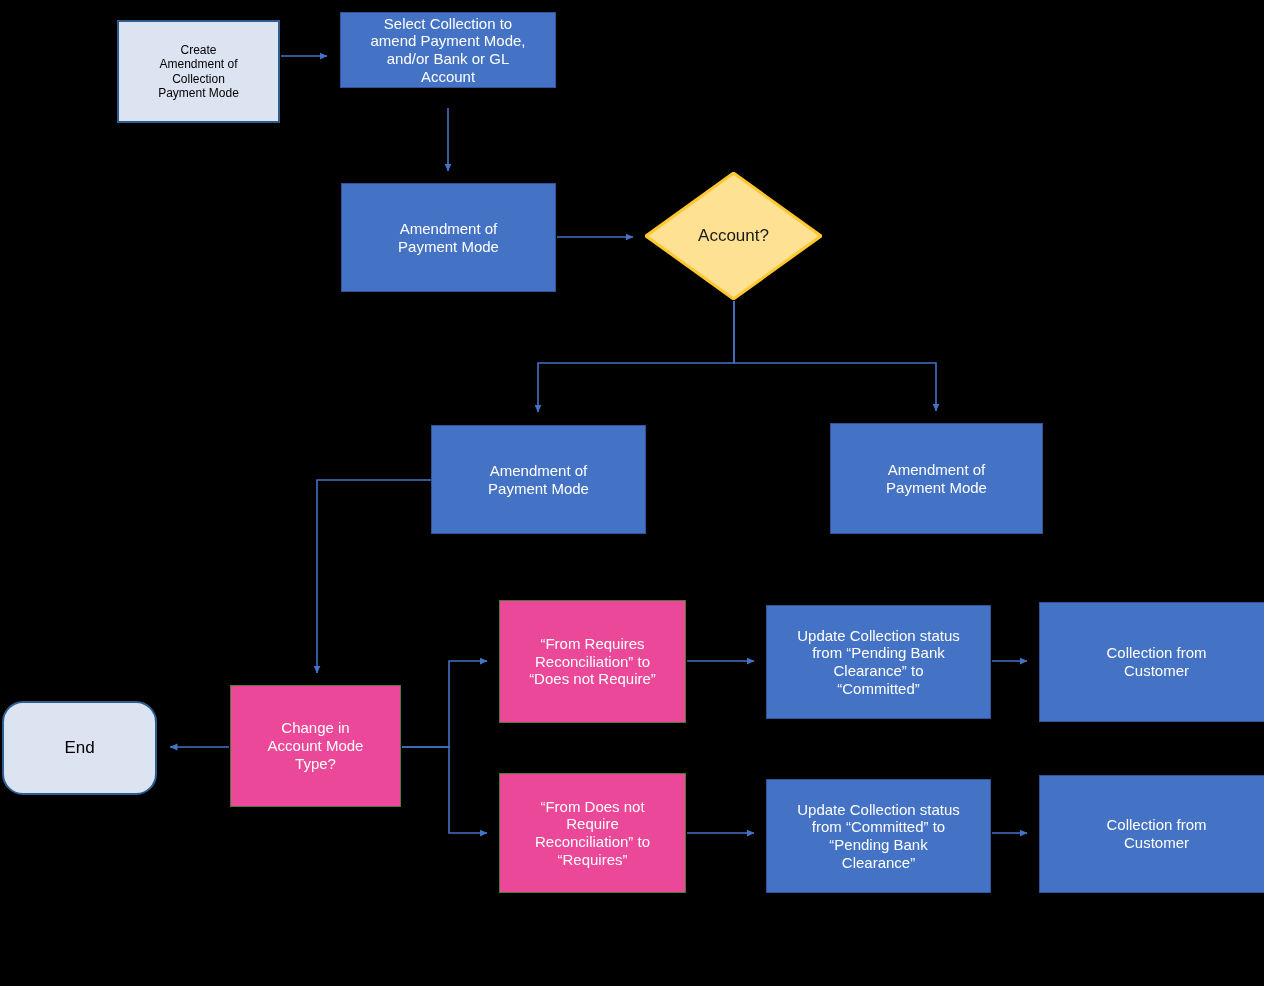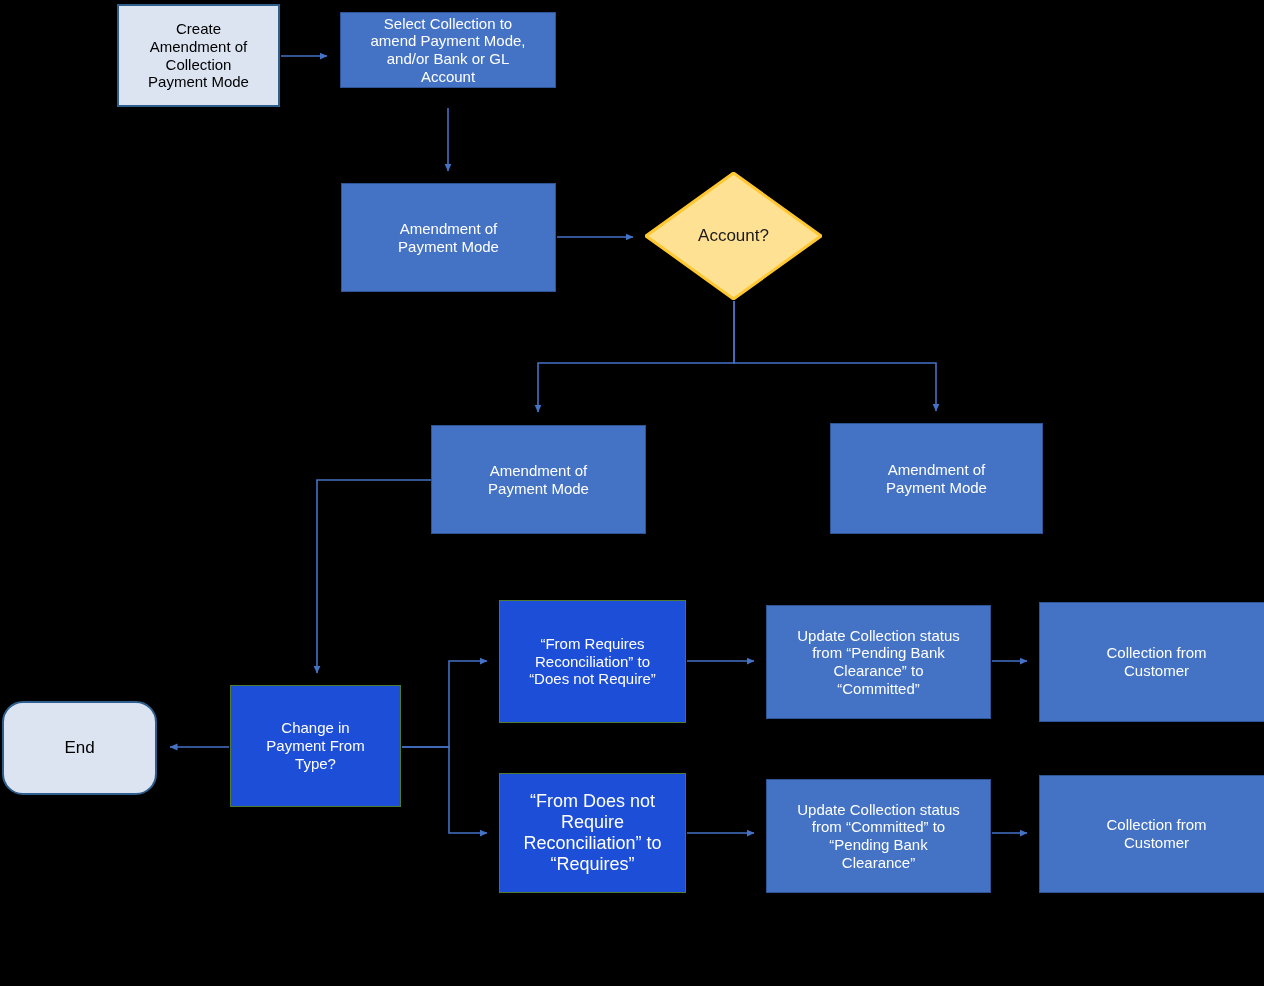--- a/index.html
+++ b/index.html
@@ -24,21 +24,21 @@
     text-align: center;
     line-height: 1.18;
     white-space: pre-line;
   }
   .node-blue {
     background: #4472C4;
     border: 1px solid #2F5597;
     color: #FFFFFF;
   }
   .node-green {
-    background: #1d4ed8;
+    background: #ec4899;
     border: 1px solid #4E7B2F;
     color: #FFFFFF;
   }
   .node-light {
     background: #DCE4F2;
     border: 2px solid #2E5E8E;
     color: #000000;
   }
   .node-label {
     display: block;
@@ -94,48 +94,48 @@
         <path d="M 402 747 L 449 747 L 449 661 L 487 661" marker-end="url(#arrow)"></path>
         <path d="M 402 747 L 449 747 L 449 833 L 487 833" marker-end="url(#arrow)"></path>
         <path d="M 687 661 L 754 661" marker-end="url(#arrow)"></path>
         <path d="M 687 833 L 754 833" marker-end="url(#arrow)"></path>
         <path d="M 992 661 L 1027 661" marker-end="url(#arrow)"></path>
         <path d="M 992 833 L 1027 833" marker-end="url(#arrow)"></path>
       </g>
   </svg>
 
   <div id="node-layer">
-      <div class="node node-light" style="left: 117px; top: 4px; width: 163px; height: 103px; font-size: 15px;"><span class="node-label">Create
+      <div class="node node-light" style="left: 117px; top: 20px; width: 163px; height: 103px; font-size: 12px;"><span class="node-label">Create
 Amendment of
 Collection
 Payment Mode</span></div>
       <div class="node node-blue" style="left: 340px; top: 4px; width: 216px; height: 76px; font-size: 15px; margin-top: 8px;"><span class="node-label">Select Collection to
 amend Payment Mode,
 and/or Bank or GL
 Account</span></div>
       <div class="node node-blue" style="left: 341px; top: 183px; width: 215px; height: 109px; font-size: 15px;"><span class="node-label">Amendment of
 Payment Mode</span></div>
       <div class="diamond" style="left: 645px; top: 172px; width: 177px; height: 128px; font-size: 17px;">
         <svg width="177" height="128" viewBox="0 0 177 128">
           <polygon points="88.5,1 176,64 88.5,127 1,64" fill="#FFE193" stroke="#FFC730" stroke-width="3"></polygon>
         </svg>
         <span class="node-label">Account?</span>
       </div>
       <div class="node node-blue" style="left: 431px; top: 425px; width: 215px; height: 109px; font-size: 15px;"><span class="node-label">Amendment of
 Payment Mode</span></div>
       <div class="node node-blue" style="left: 830px; top: 423px; width: 213px; height: 111px; font-size: 15px;"><span class="node-label">Amendment of
 Payment Mode</span></div>
       <div class="node node-green" style="left: 230px; top: 685px; width: 171px; height: 122px; font-size: 15px;"><span class="node-label">Change in
-Payment From
+Account Mode
 Type?</span></div>
       <div class="node node-light" style="left: 2px; top: 701px; width: 155px; height: 94px; font-size: 17px; border-radius: 21px;"><span class="node-label">End</span></div>
       <div class="node node-green" style="left: 499px; top: 600px; width: 187px; height: 123px; font-size: 15px;"><span class="node-label">“From Requires
 Reconciliation” to
 “Does not Require”</span></div>
-      <div class="node node-green" style="left: 499px; top: 773px; width: 187px; height: 120px; font-size: 18px;"><span class="node-label">“From Does not
+      <div class="node node-green" style="left: 499px; top: 773px; width: 187px; height: 120px; font-size: 15px;"><span class="node-label">“From Does not
 Require
 Reconciliation” to
 “Requires”</span></div>
       <div class="node node-blue" style="left: 766px; top: 605px; width: 225px; height: 114px; font-size: 15px;"><span class="node-label">Update Collection status
 from “Pending Bank
 Clearance” to
 “Committed”</span></div>
       <div class="node node-blue" style="left: 766px; top: 779px; width: 225px; height: 114px; font-size: 15px;"><span class="node-label">Update Collection status
 from “Committed” to
 “Pending Bank

